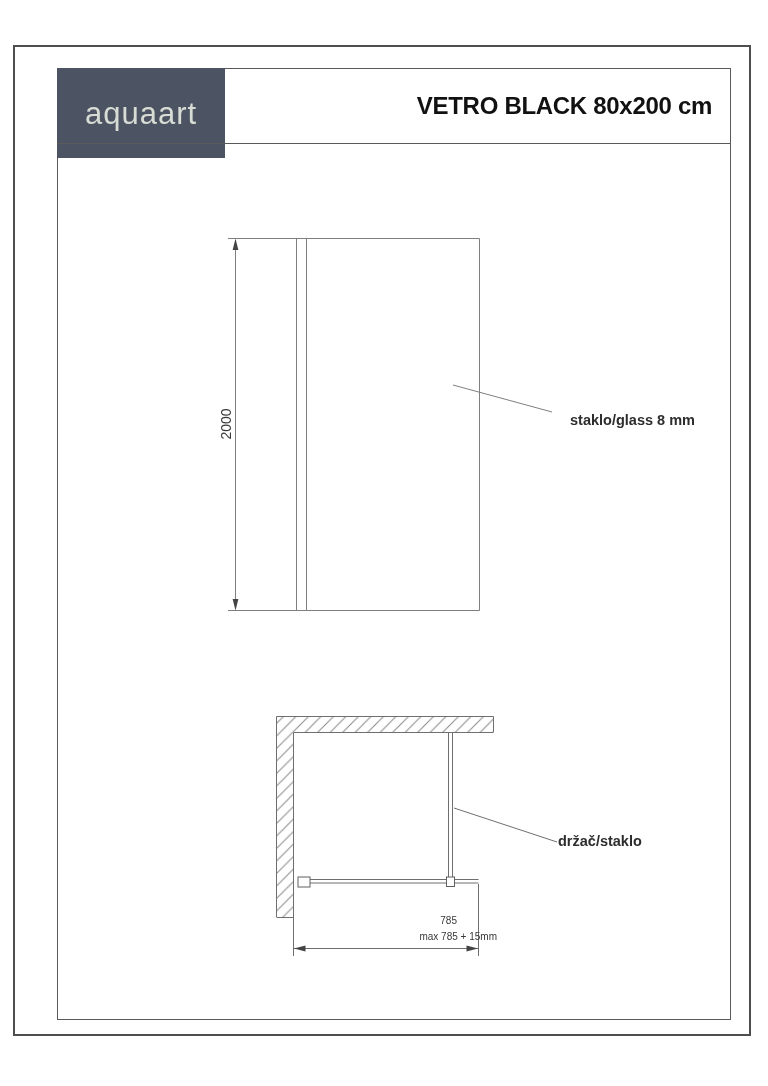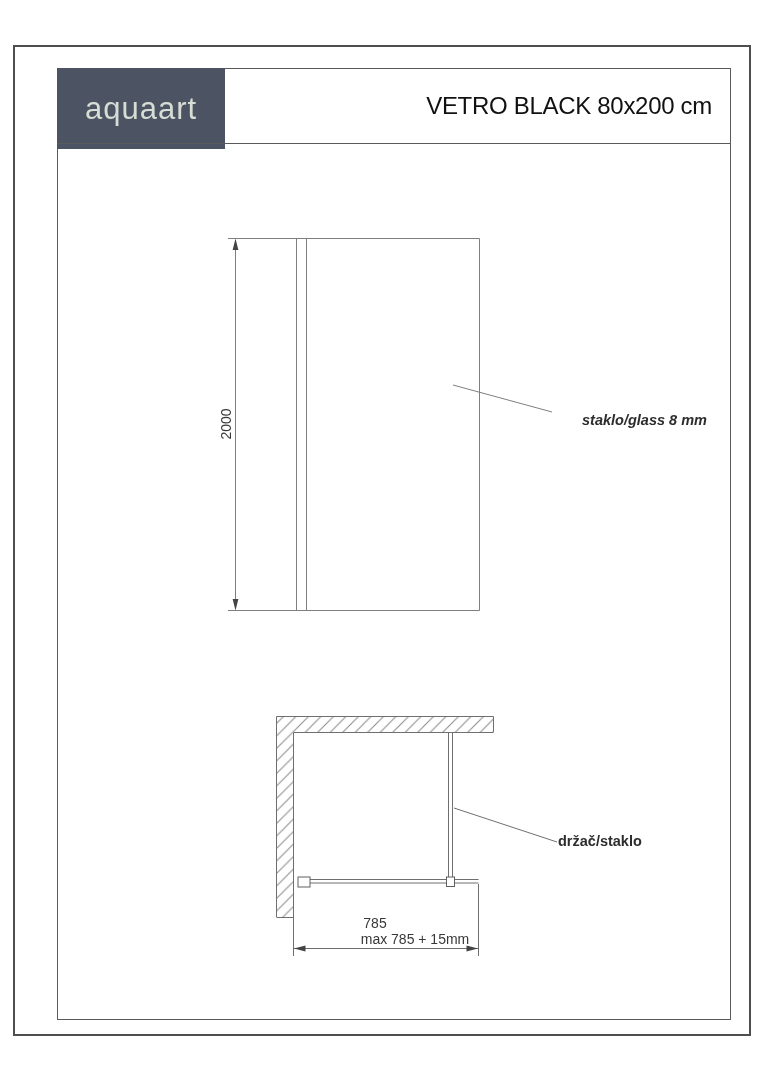--- a/index.html
+++ b/index.html
@@ -13,40 +13,40 @@
   }
   .inner-frame{
     position:absolute;left:57px;top:68px;width:674px;height:952px;
     border:1px solid #5a5a5a;box-sizing:border-box;background:#ffffff;
   }
   .header-separator{
     position:absolute;left:57px;top:143px;width:674px;height:0;
     border-top:1px solid #5a5a5a;
   }
   .logo-box{
-    position:absolute;left:57px;top:68px;width:168px;height:81px;
+    position:absolute;left:57px;top:68px;width:168px;height:90px;
     background:#4c5362;display:flex;align-items:center;justify-content:center;
   }
   .logo-text{
     color:#d7dcd4;font-size:31px;font-weight:300;letter-spacing:1px;
     font-family:"Liberation Sans",sans-serif;line-height:1;
   }
   .page-title{
     position:absolute;left:225px;top:68px;width:487px;height:75px;
     display:flex;align-items:center;justify-content:flex-end;
-    font-size:24px;font-weight:normal;color:#111111;letter-spacing:-0.3px;
+    font-size:24px;font-weight:bold;color:#111111;letter-spacing:-0.3px;
   }
   .drawing-svg{position:absolute;left:0;top:0;width:768px;height:1086px;}
   .dim-label-vertical{
     position:absolute;left:226px;top:424px;font-size:14px;color:#383838;
     transform:translate(-50%,-50%) rotate(-90deg);white-space:nowrap;
   }
   .dim-center{
-    position:absolute;left:293px;width:164px;text-align:center;
-    font-size:14px;color:#383838;white-space:nowrap;
+    position:absolute;left:293px;width:164px;text-align:right;
+    font-size:10px;color:#383838;white-space:nowrap;
   }
   .callout-label{
     position:absolute;font-size:14.5px;font-weight:bold;color:#2d2d2d;white-space:nowrap;
   }
 </style>
 </head>
 <body>
 
 <div class="outer-border"></div>
 <div class="inner-frame"></div>
@@ -91,16 +91,16 @@
     <line x1="293.5" y1="886" x2="293.5" y2="956"></line>
     <line x1="478.5" y1="884" x2="478.5" y2="956"></line>
     <line x1="294" y1="948.5" x2="478" y2="948.5"></line>
     <line x1="454" y1="808" x2="557" y2="842"></line>
     <polygon points="294,948.5 305.5,945.6 305.5,951.4" fill="#444444" stroke="none"></polygon>
     <polygon points="478,948.5 466.5,945.6 466.5,951.4" fill="#444444" stroke="none"></polygon>
   </g>
 </svg>
 
 <div class="dim-label-vertical">2000</div>
-<div class="callout-label" style="left:582px;top:412px;font-style:italic;">staklo/glass 8 mm</div>
+<div class="callout-label" style="left:570px;top:412px;">staklo/glass 8 mm</div>
 <div class="callout-label" style="left:558px;top:833px;">držač/staklo</div>
 <div class="dim-center" style="top:915px;">785</div>
 <div class="dim-center" style="top:931px;padding-left:40px;">max 785 + 15mm</div>
 
 </body></html>

